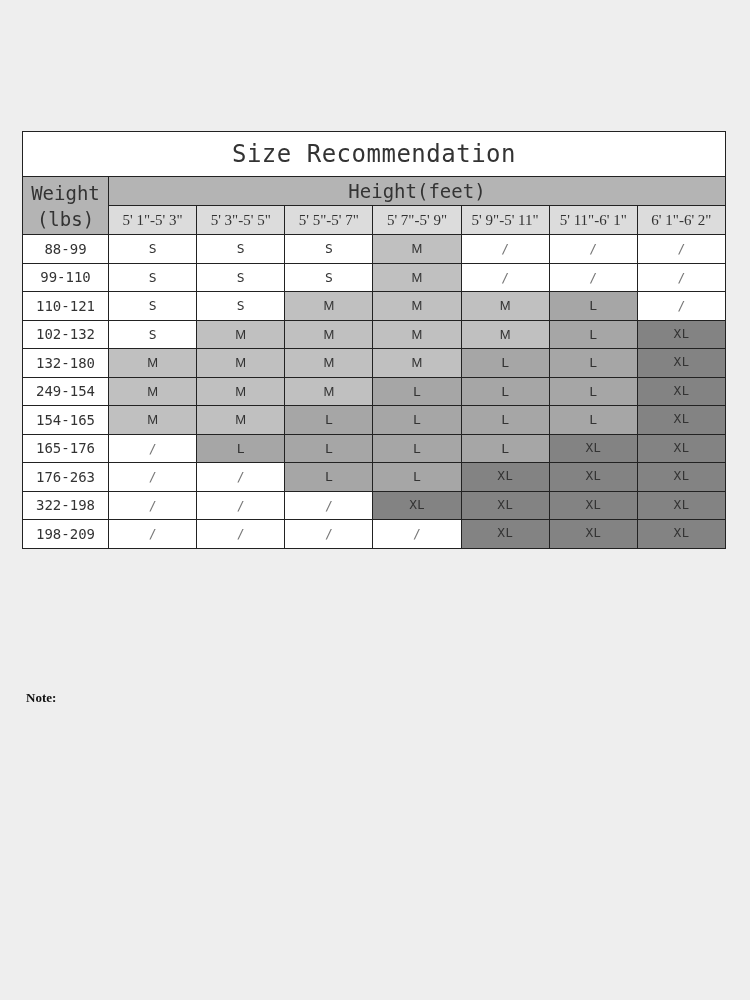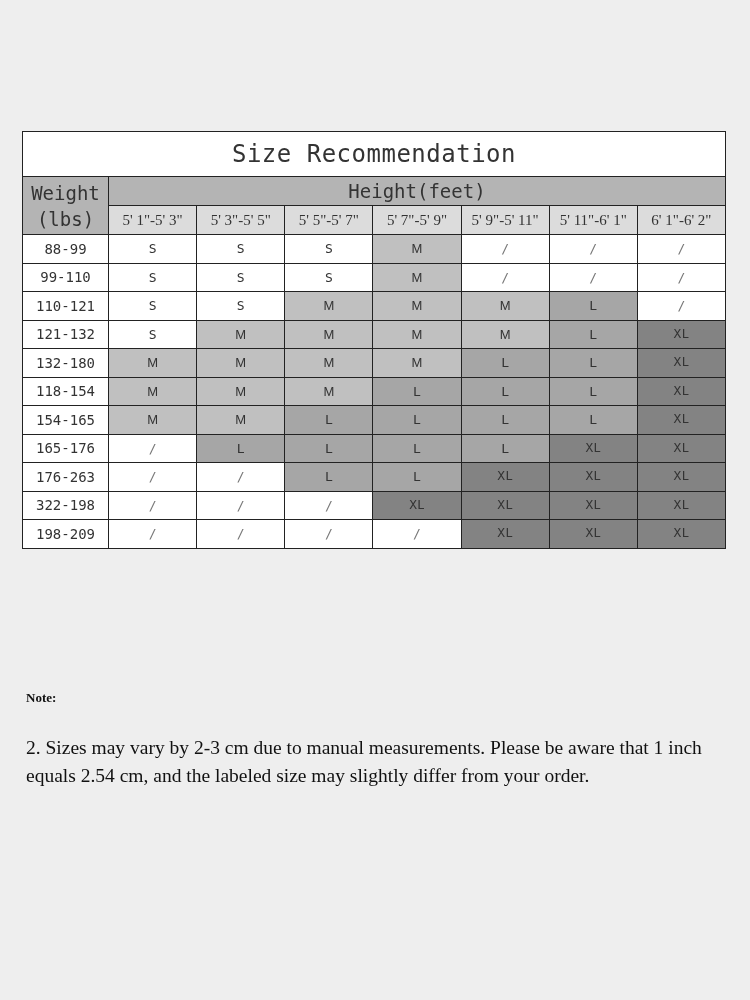--- a/index.html
+++ b/index.html
@@ -116,41 +116,41 @@
           <td class="row-label">110-121</td>
           <td class="cell sz-S" style="background: rgb(255, 255, 255);">S</td>
           <td class="cell sz-S" style="background: rgb(255, 255, 255);">S</td>
           <td class="cell sz-M" style="background: rgb(192, 192, 192);">M</td>
           <td class="cell sz-M" style="background: rgb(192, 192, 192);">M</td>
           <td class="cell sz-M" style="background: rgb(192, 192, 192);">M</td>
           <td class="cell sz-L" style="background: rgb(166, 166, 166);">L</td>
           <td class="cell sz-na" style="background: rgb(255, 255, 255);">/</td>
         </tr>
         <tr>
-          <td class="row-label">121-132</td>
+          <td class="row-label">102-132</td>
           <td class="cell sz-S" style="background: rgb(255, 255, 255);">S</td>
           <td class="cell sz-M" style="background: rgb(192, 192, 192);">M</td>
           <td class="cell sz-M" style="background: rgb(192, 192, 192);">M</td>
           <td class="cell sz-M" style="background: rgb(192, 192, 192);">M</td>
           <td class="cell sz-M" style="background: rgb(192, 192, 192);">M</td>
           <td class="cell sz-L" style="background: rgb(166, 166, 166);">L</td>
           <td class="cell sz-XL" style="background: rgb(131, 131, 131);">XL</td>
         </tr>
         <tr>
           <td class="row-label">132-180</td>
           <td class="cell sz-M" style="background: rgb(192, 192, 192);">M</td>
           <td class="cell sz-M" style="background: rgb(192, 192, 192);">M</td>
           <td class="cell sz-M" style="background: rgb(192, 192, 192);">M</td>
           <td class="cell sz-M" style="background: rgb(192, 192, 192);">M</td>
           <td class="cell sz-L" style="background: rgb(166, 166, 166);">L</td>
           <td class="cell sz-L" style="background: rgb(166, 166, 166);">L</td>
           <td class="cell sz-XL" style="background: rgb(131, 131, 131);">XL</td>
         </tr>
         <tr>
-          <td class="row-label">118-154</td>
+          <td class="row-label">249-154</td>
           <td class="cell sz-M" style="background: rgb(192, 192, 192);">M</td>
           <td class="cell sz-M" style="background: rgb(192, 192, 192);">M</td>
           <td class="cell sz-M" style="background: rgb(192, 192, 192);">M</td>
           <td class="cell sz-L" style="background: rgb(166, 166, 166);">L</td>
           <td class="cell sz-L" style="background: rgb(166, 166, 166);">L</td>
           <td class="cell sz-L" style="background: rgb(166, 166, 166);">L</td>
           <td class="cell sz-XL" style="background: rgb(131, 131, 131);">XL</td>
         </tr>
         <tr>
           <td class="row-label">154-165</td>
@@ -201,14 +201,13 @@
           <td class="cell sz-XL" style="background: rgb(131, 131, 131);">XL</td>
           <td class="cell sz-XL" style="background: rgb(131, 131, 131);">XL</td>
           <td class="cell sz-XL" style="background: rgb(131, 131, 131);">XL</td>
         </tr>
       </tbody>
   </table>
 </div>
 
 <div class="notes">
   <p class="note-title">Note:</p>
-  <p class="note-para">2. Sizes may vary by 2-3 cm due to manual measurements. Please be aware that 1 inch equals 2.54 cm, and the labeled size may slightly differ from your order.</p>
 </div>
 
 </body></html>

